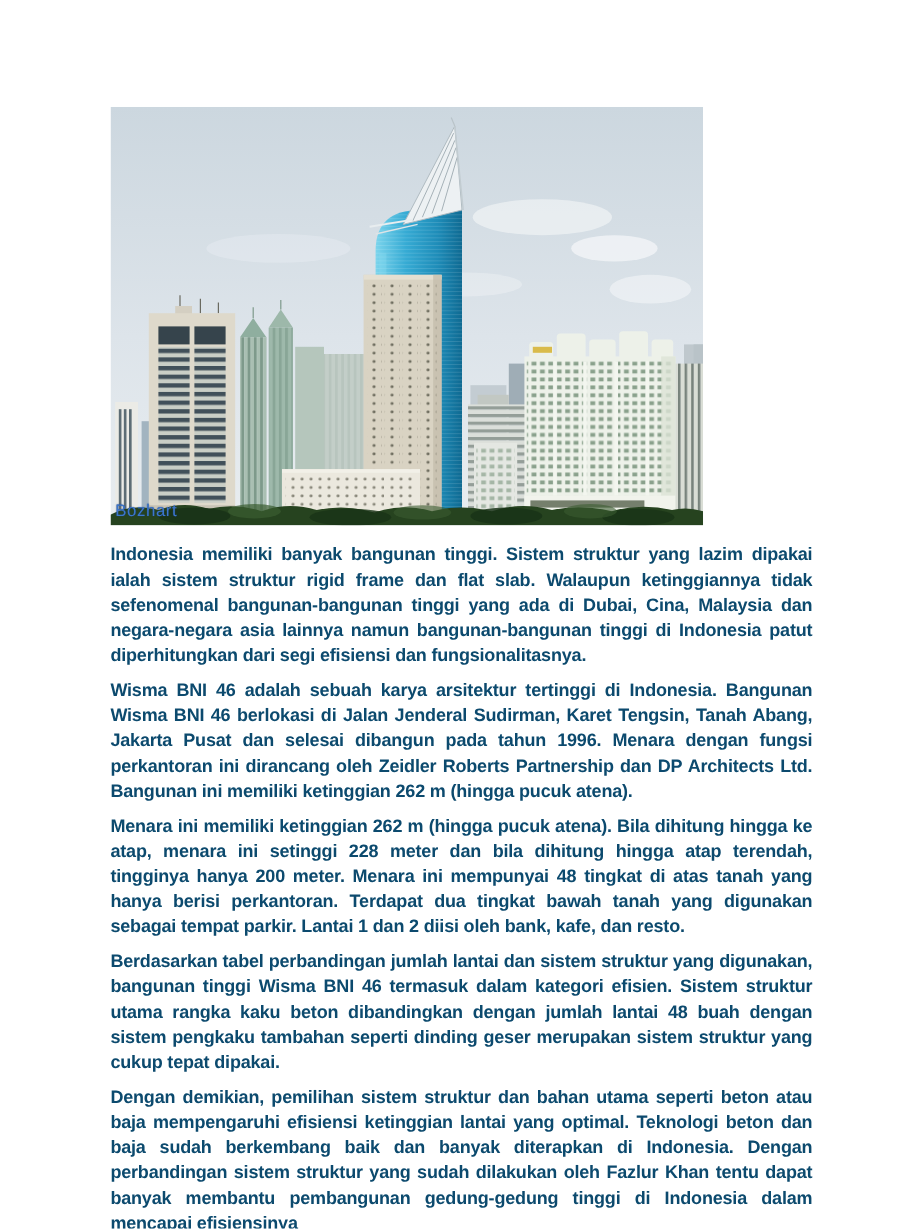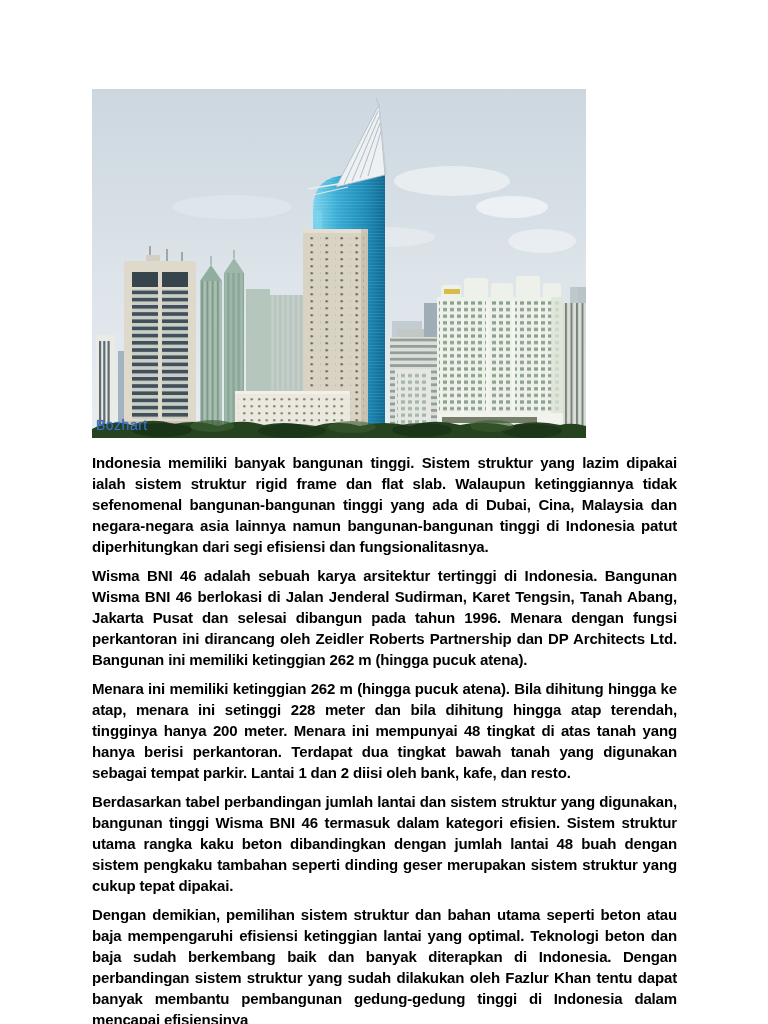--- a/index.html
+++ b/index.html
@@ -36,21 +36,21 @@
     position: absolute;
     left: 92px;
     top: 452px;
     width: 585px;
   }
   article.body-text p {
     margin: 0 0 8px 0;
     font-size: 15px;
     line-height: 21px;
     font-weight: 700;
-    color: #000000;
+    color: #0c4a6e;
     text-align: justify;
     letter-spacing: -0.15px;
   }
 </style>
 </head>
 <body>
 
 <div class="page">
 
   <figure class="photo">

